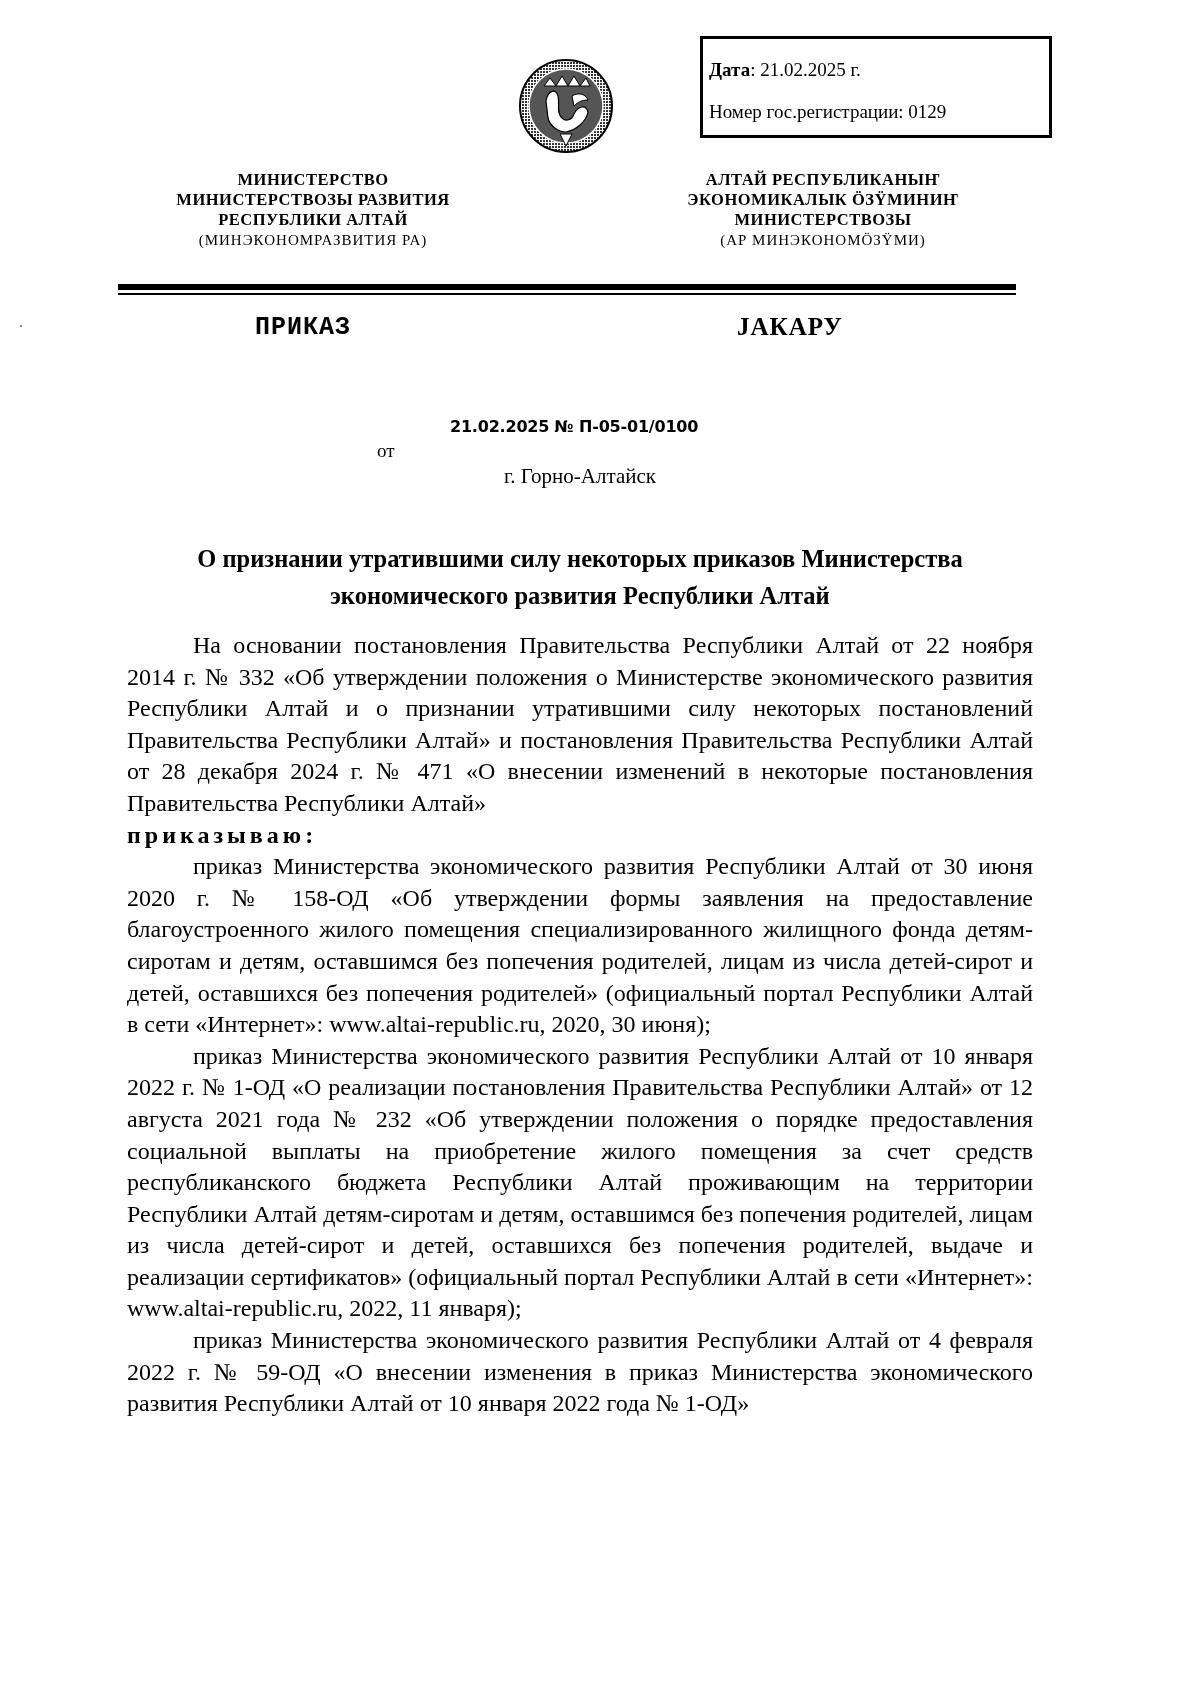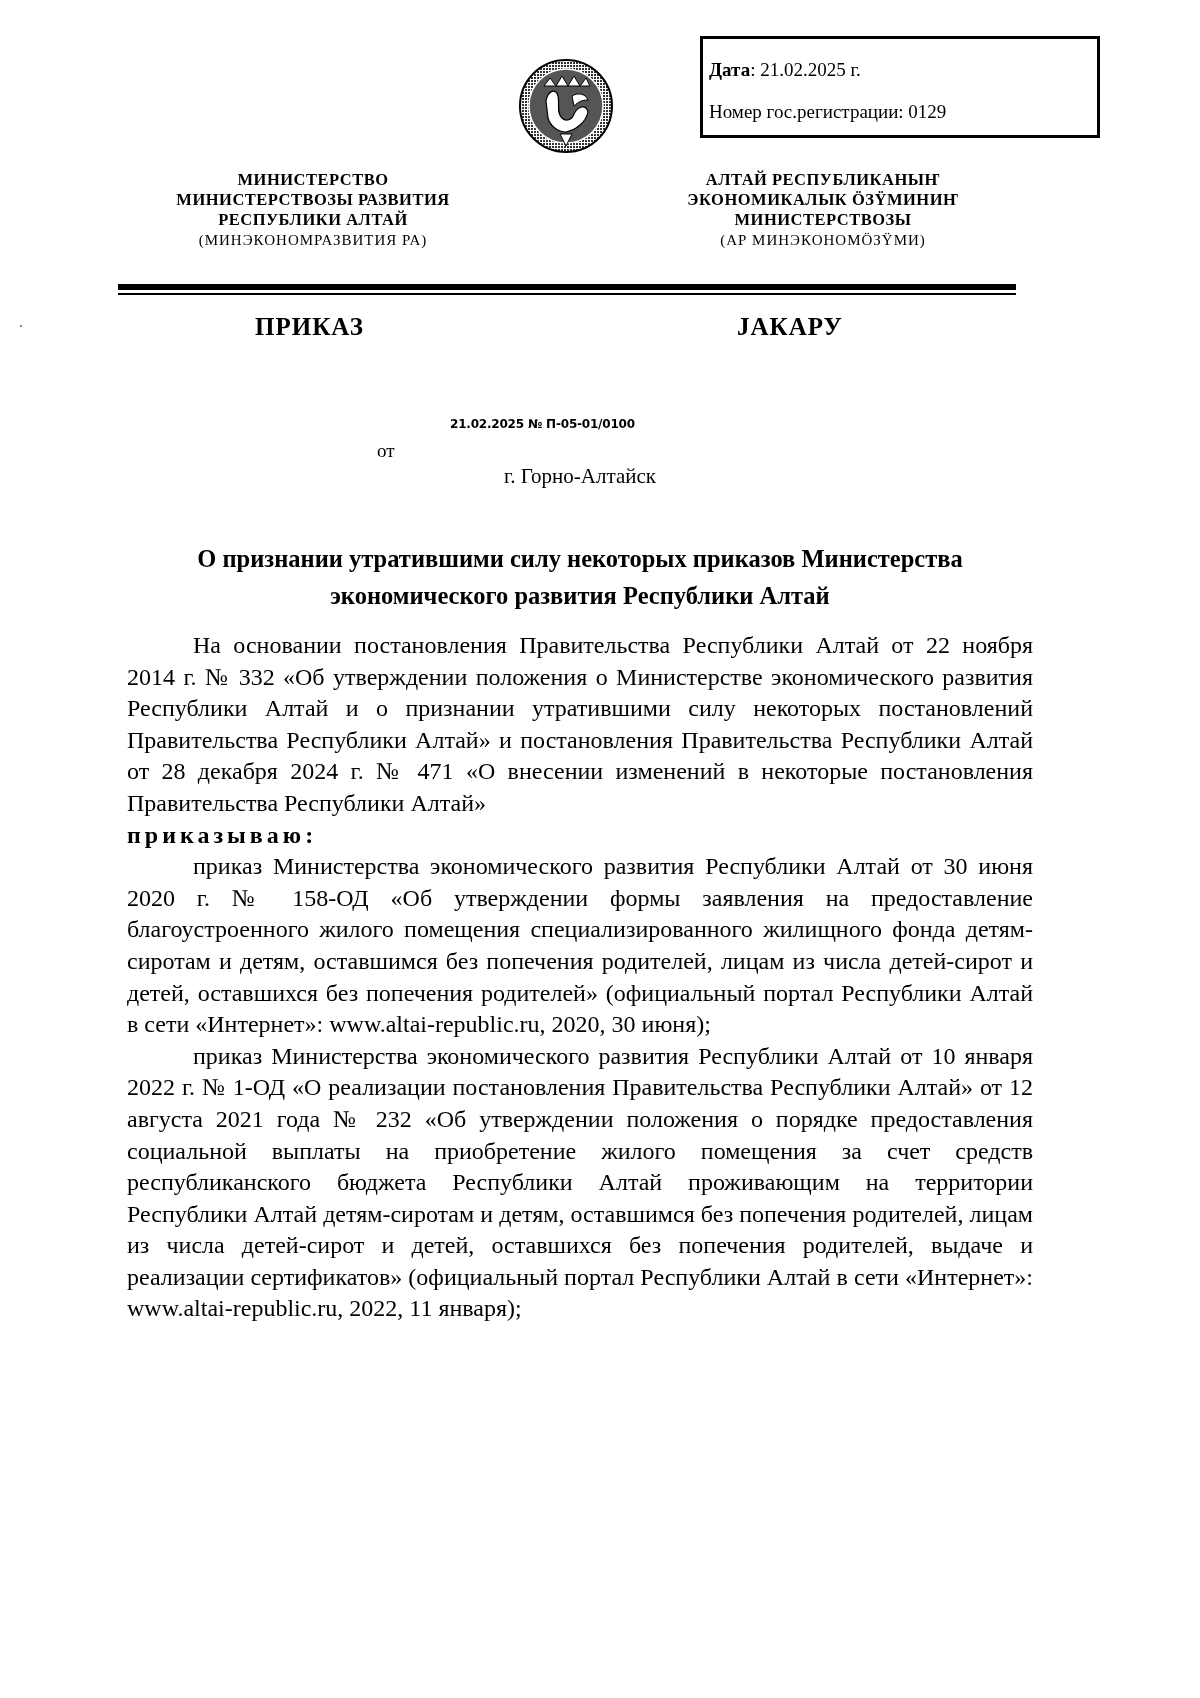--- a/index.html
+++ b/index.html
@@ -1,44 +1,44 @@
 <!DOCTYPE html>
 <html><head>
 <meta charset="utf-8">
 <style>
   html, body { margin: 0; padding: 0; background: #ffffff; }
   body { width: 1200px; height: 1698px; position: relative; overflow: hidden; color: #000; font-family: "Liberation Serif", serif; }
   .abs { position: absolute; }
 
   
-  .reg-box { left: 700px; top: 36px; width: 400px; height: 102px; border: 3px solid #000; box-sizing: border-box; font-family: "Liberation Serif", serif; font-size: 19px; }
+  .reg-box { left: 700px; top: 36px; width: 352px; height: 102px; border: 3px solid #000; box-sizing: border-box; font-family: "Liberation Serif", serif; font-size: 19px; }
   .reg-line { position: absolute; left: 6px; white-space: nowrap; }
   .reg-line.l1 { top: 20px; }
   .reg-line.l2 { top: 62px; }
   .reg-label-bold { font-weight: bold; }
 
   
   .emblem { left: 516px; top: 56px; width: 100px; height: 100px; }
 
   
   .org { top: 170px; width: 360px; text-align: center; font-family: "Liberation Serif", serif; font-weight: bold; font-size: 16.5px; line-height: 20px; letter-spacing: 0.5px; }
   .org.left { left: 133px; }
   .org.right { left: 643px; }
   .org .abbr { font-weight: normal; font-size: 15px; letter-spacing: 1px; }
 
   
   .rule-thick { left: 118px; top: 284px; width: 898px; height: 6px; background: #000; }
   .rule-thin { left: 118px; top: 293px; width: 898px; height: 2px; background: #000; }
 
   .doc-type { top: 313px; font-weight: bold; font-size: 25px; letter-spacing: 1px; }
-  .doc-type.left { left: 255px; }
+  .doc-type.left { left: 255px; font-family: Liberation Mono, monospace; }
   .doc-type.right { left: 737px; }
 
   .from-label { left: 377px; top: 440px; font-size: 19px; }
-  .order-no { left: 450px; top: 417px; font-family: "DejaVu Sans", sans-serif; font-weight: bold; font-size: 12px; letter-spacing: -0.2px; }
+  .order-no { left: 450px; top: 417px; font-family: "DejaVu Sans", sans-serif; font-weight: bold; font-size: 16px; letter-spacing: -0.2px; }
 
   .city { left: 0; width: 1160px; top: 464px; text-align: center; font-size: 21px; }
 
   .title { left: 120px; width: 920px; top: 540px; text-align: center; font-weight: bold; font-size: 24.5px; line-height: 37px; }
 
   .body { left: 127px; width: 906px; top: 630px; font-size: 24px; line-height: 31.6px; text-align: justify; }
   .body p { margin: 0; text-indent: 66px; text-align: justify; }
   .body p.noindent { text-indent: 0; }
   .spaced { font-weight: bold; letter-spacing: 4px; }
 
@@ -102,13 +102,14 @@
 <div class="abs title">
   <div>О признании утратившими силу некоторых приказов Министерства</div>
   <div>экономического развития Республики Алтай</div>
 </div>
 
 <div class="abs body">
   <p>На основании постановления Правительства Республики Алтай от 22 ноября 2014 г. № 332 «Об утверждении положения о Министерстве экономического развития Республики Алтай и о признании утратившими силу некоторых постановлений Правительства Республики Алтай» и постановления Правительства Республики Алтай от 28 декабря 2024 г. № 471 «О внесении изменений в некоторые постановления Правительства Республики Алтай»</p>
   <p class="noindent"><span class="spaced">приказываю:</span></p>
   <p>приказ Министерства экономического развития Республики Алтай от 30 июня 2020 г. № 158-ОД «Об утверждении формы заявления на предоставление благоустроенного жилого помещения специализированного жилищного фонда детям-сиротам и детям, оставшимся без попечения родителей, лицам из числа детей-сирот и детей, оставшихся без попечения родителей» (официальный портал Республики Алтай в сети «Интернет»: www.altai-republic.ru, 2020, 30 июня);</p>
   <p>приказ Министерства экономического развития Республики Алтай от 10 января 2022 г. № 1-ОД «О реализации постановления Правительства Республики Алтай» от 12 августа 2021 года № 232 «Об утверждении положения о порядке предоставления социальной выплаты на приобретение жилого помещения за счет средств республиканского бюджета Республики Алтай проживающим на территории Республики Алтай детям-сиротам и детям, оставшимся без попечения родителей, лицам из числа детей-сирот и детей, оставшихся без попечения родителей, выдаче и реализации сертификатов» (официальный портал Республики Алтай в сети «Интернет»: www.altai-republic.ru, 2022, 11 января);</p>
+  <p>приказ Министерства экономического развития Республики Алтай от 4 февраля 2022 г. № 59-ОД «О внесении изменения в приказ Министерства экономического развития Республики Алтай от 10 января 2022 года № 1-ОД»</p>
 </div>
 
 </body></html>

